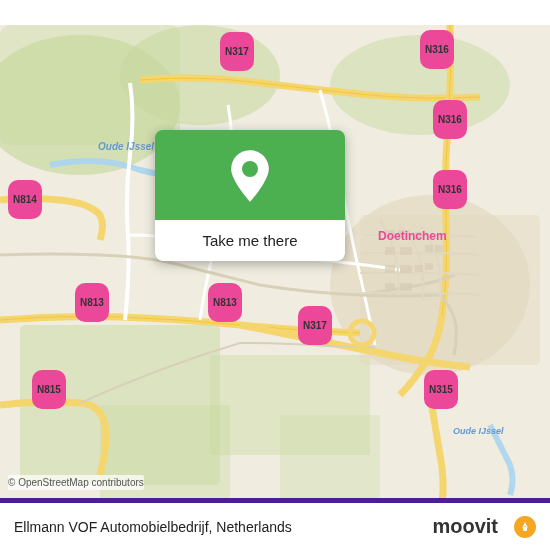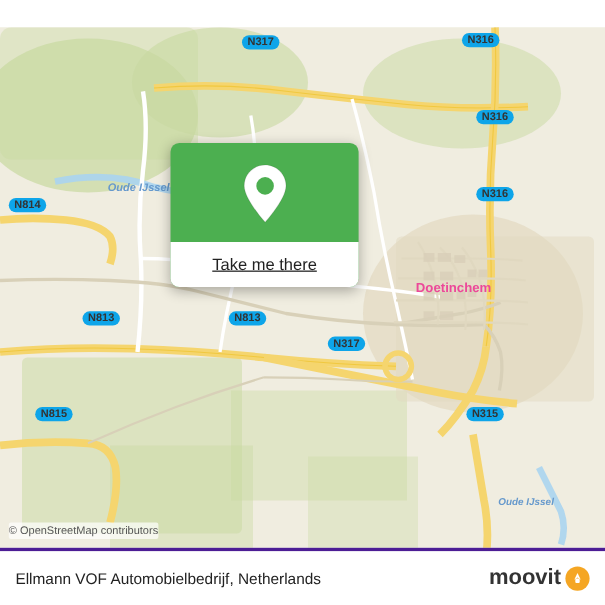--- a/index.html
+++ b/index.html
@@ -24,40 +24,40 @@
       position: absolute;
       bottom: 0;
       left: 0;
       right: 0;
       height: 52px;
       background: #ffffff;
       display: flex;
       align-items: center;
       justify-content: space-between;
       padding: 0 14px;
-      border-top: 3px solid #4c1d95;
+      border-top: 5px solid #4c1d95;
       z-index: 100;
     }
 
     #location-info {
       display: flex;
       flex-direction: column;
     }
 
     #location-name {
       font-size: 14px;
       font-weight: 500;
       color: #222;
     }
 
     
     #moovit-logo {
       display: flex;
       align-items: center;
-      gap: 4px;
+      gap: 16px;
     }
 
     #moovit-text {
       font-size: 20px;
       font-weight: bold;
       color: #333;
     }
 
     #moovit-dot {
       width: 22px;
@@ -80,31 +80,30 @@
       padding: 2px 0;
       border-radius: 2px;
       z-index: 100;
     }
 
     
     #popup-card {
       position: absolute;
       top: 130px;
       left: 155px;
-      width: 171px;
+      width: 190px;
       background: #4caf50;
       border-radius: 8px;
       padding: 0;
       z-index: 200;
       display: flex;
       flex-direction: column;
       align-items: flex-end;
       overflow: visible;
       box-shadow: 0 3px 12px rgba(0,0,0,0.3);
-      text-decoration: underline;
     }
 
     #popup-icon-area {
       width: 100%;
       display: flex;
       justify-content: center;
       align-items: center;
       padding: 18px 0 14px;
     }
 
@@ -131,30 +130,29 @@
     .map-label {
       position: absolute;
       font-size: 10px;
       font-weight: bold;
       color: #555;
       background: rgba(255,255,255,0.6);
       padding: 1px 3px;
       border-radius: 3px;
       white-space: nowrap;
       z-index: 50;
-      margin-top: 25px;
     }
 
     .road-label-yellow {
       position: absolute;
       font-size: 10px;
       font-weight: bold;
       color: #333;
-      background: #0ea5e9;
-      padding: 1px 5px;
+      background: #ec4899;
+      padding: 14px 5px;
       border-radius: 10px;
       z-index: 51;
       white-space: nowrap;
     }
 
     
     #svg-map {
       position: absolute;
       top: 0; left: 0;
       width: 100%; height: 100%;

